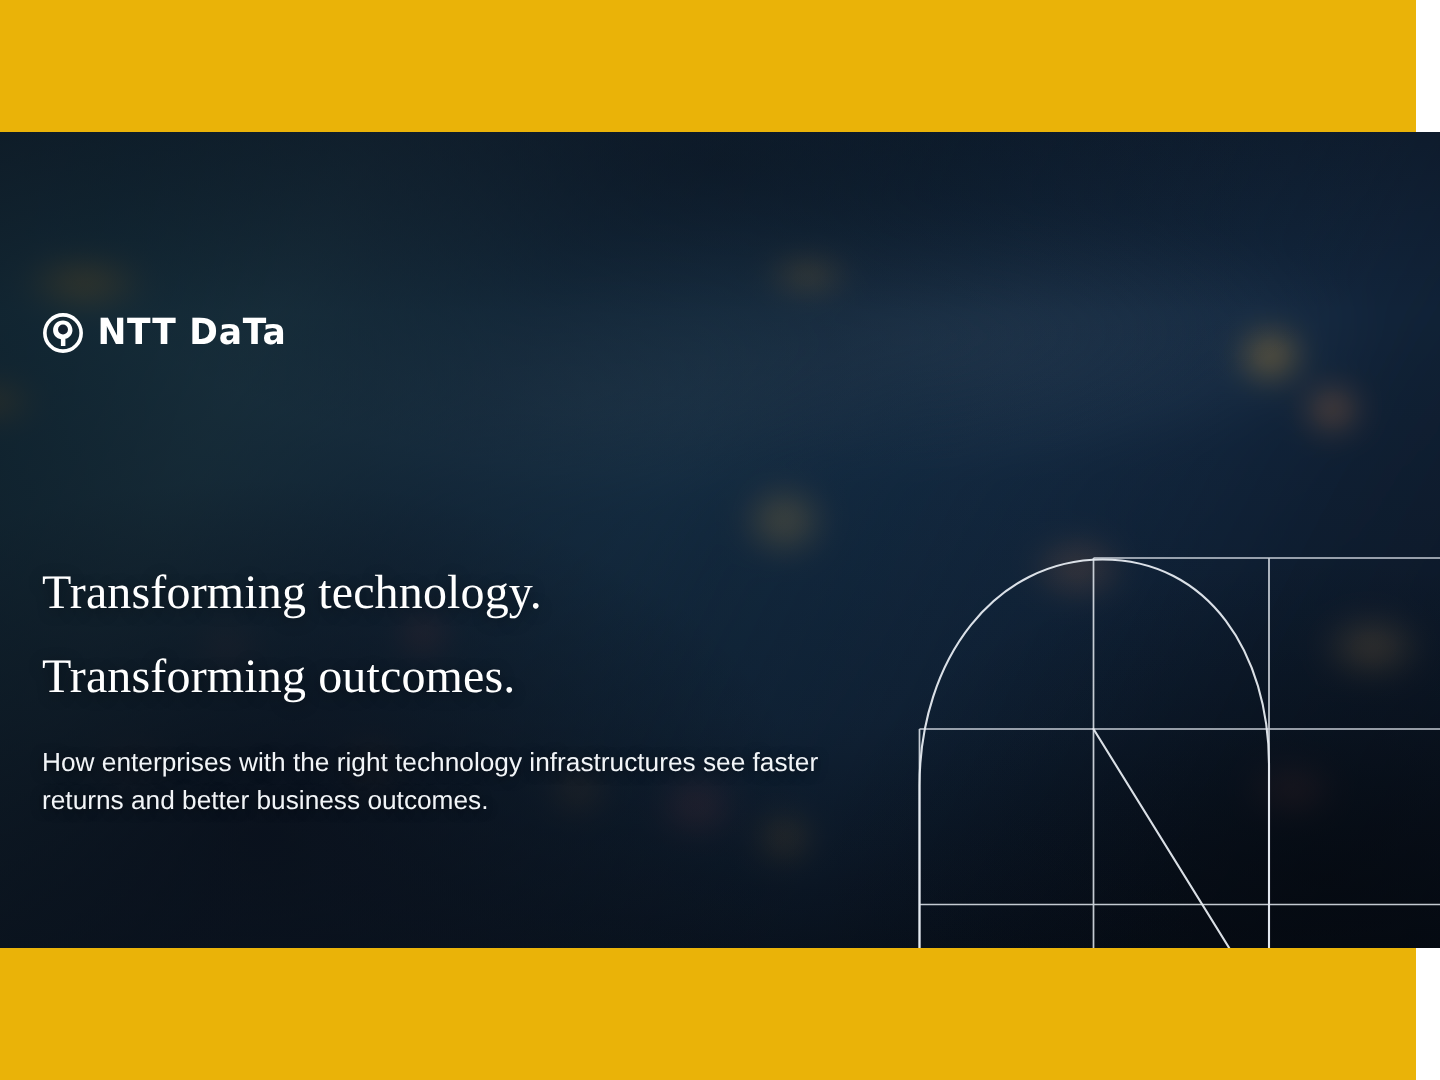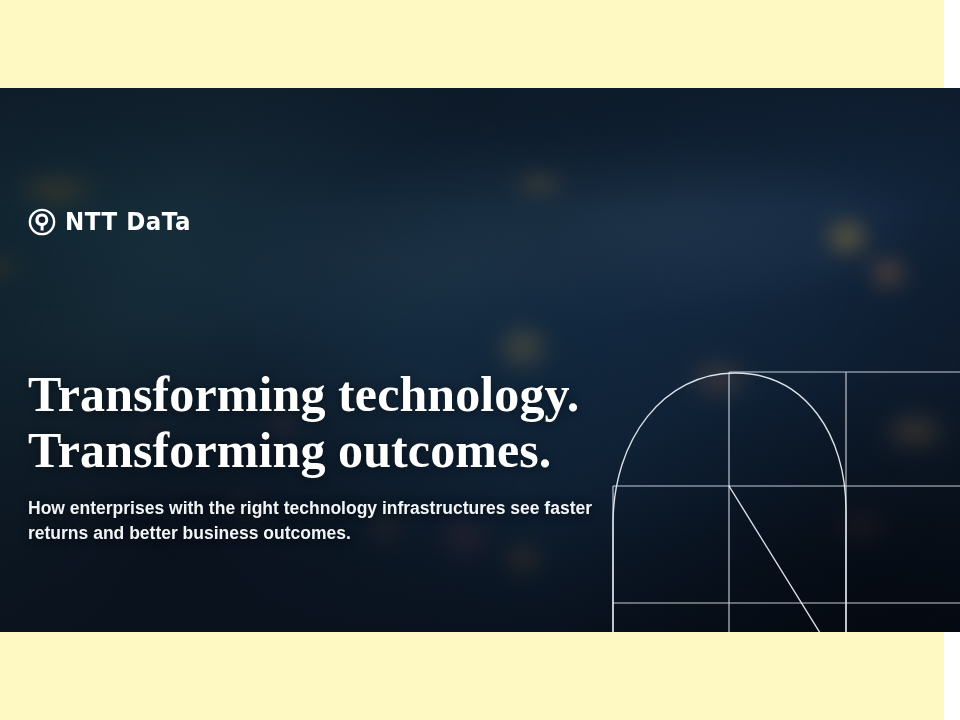--- a/index.html
+++ b/index.html
@@ -9,21 +9,21 @@
     width:960px; height:720px;
     background:#ffffff;
     font-family:"Liberation Sans", sans-serif;
     overflow:hidden;
   }
 
   
   .page {
     position:relative;
     width:944px; height:720px;
-    background:#fef9c3;
+    background:#eab308;
   }
 
   
   .hero {
     position:absolute;
     left:0; top:88px;
     width:960px; height:544px;
     overflow:hidden;
     background:#0d1622;
   }
@@ -125,33 +125,33 @@
     font-family:"DejaVu Sans", sans-serif;
     white-space:nowrap;
     transform:scaleY(1.04);
   }
 
   
   .copy { position:absolute; left:28px; top:278px; width:600px; }
   .headline {
     color:#ffffff;
     font-family:"Liberation Serif", serif;
-    font-size:50px;
+    font-size:32px;
     line-height:56px;
-    font-weight:bold;
+    font-weight:normal;
     letter-spacing:.1px;
     text-shadow:0 2px 10px rgba(0,0,0,.45);
     white-space:nowrap;
   }
   .subcopy {
     margin-top:18px;
     color:#f2f5f8;
     font-size:17.5px;
     line-height:25px;
-    font-weight:bold;
+    font-weight:normal;
     max-width:572px;
     text-shadow:0 1px 8px rgba(0,0,0,.55);
   }
 </style>
 </head>
 <body>
 
 <div class="page">
 
   <div class="hero">

